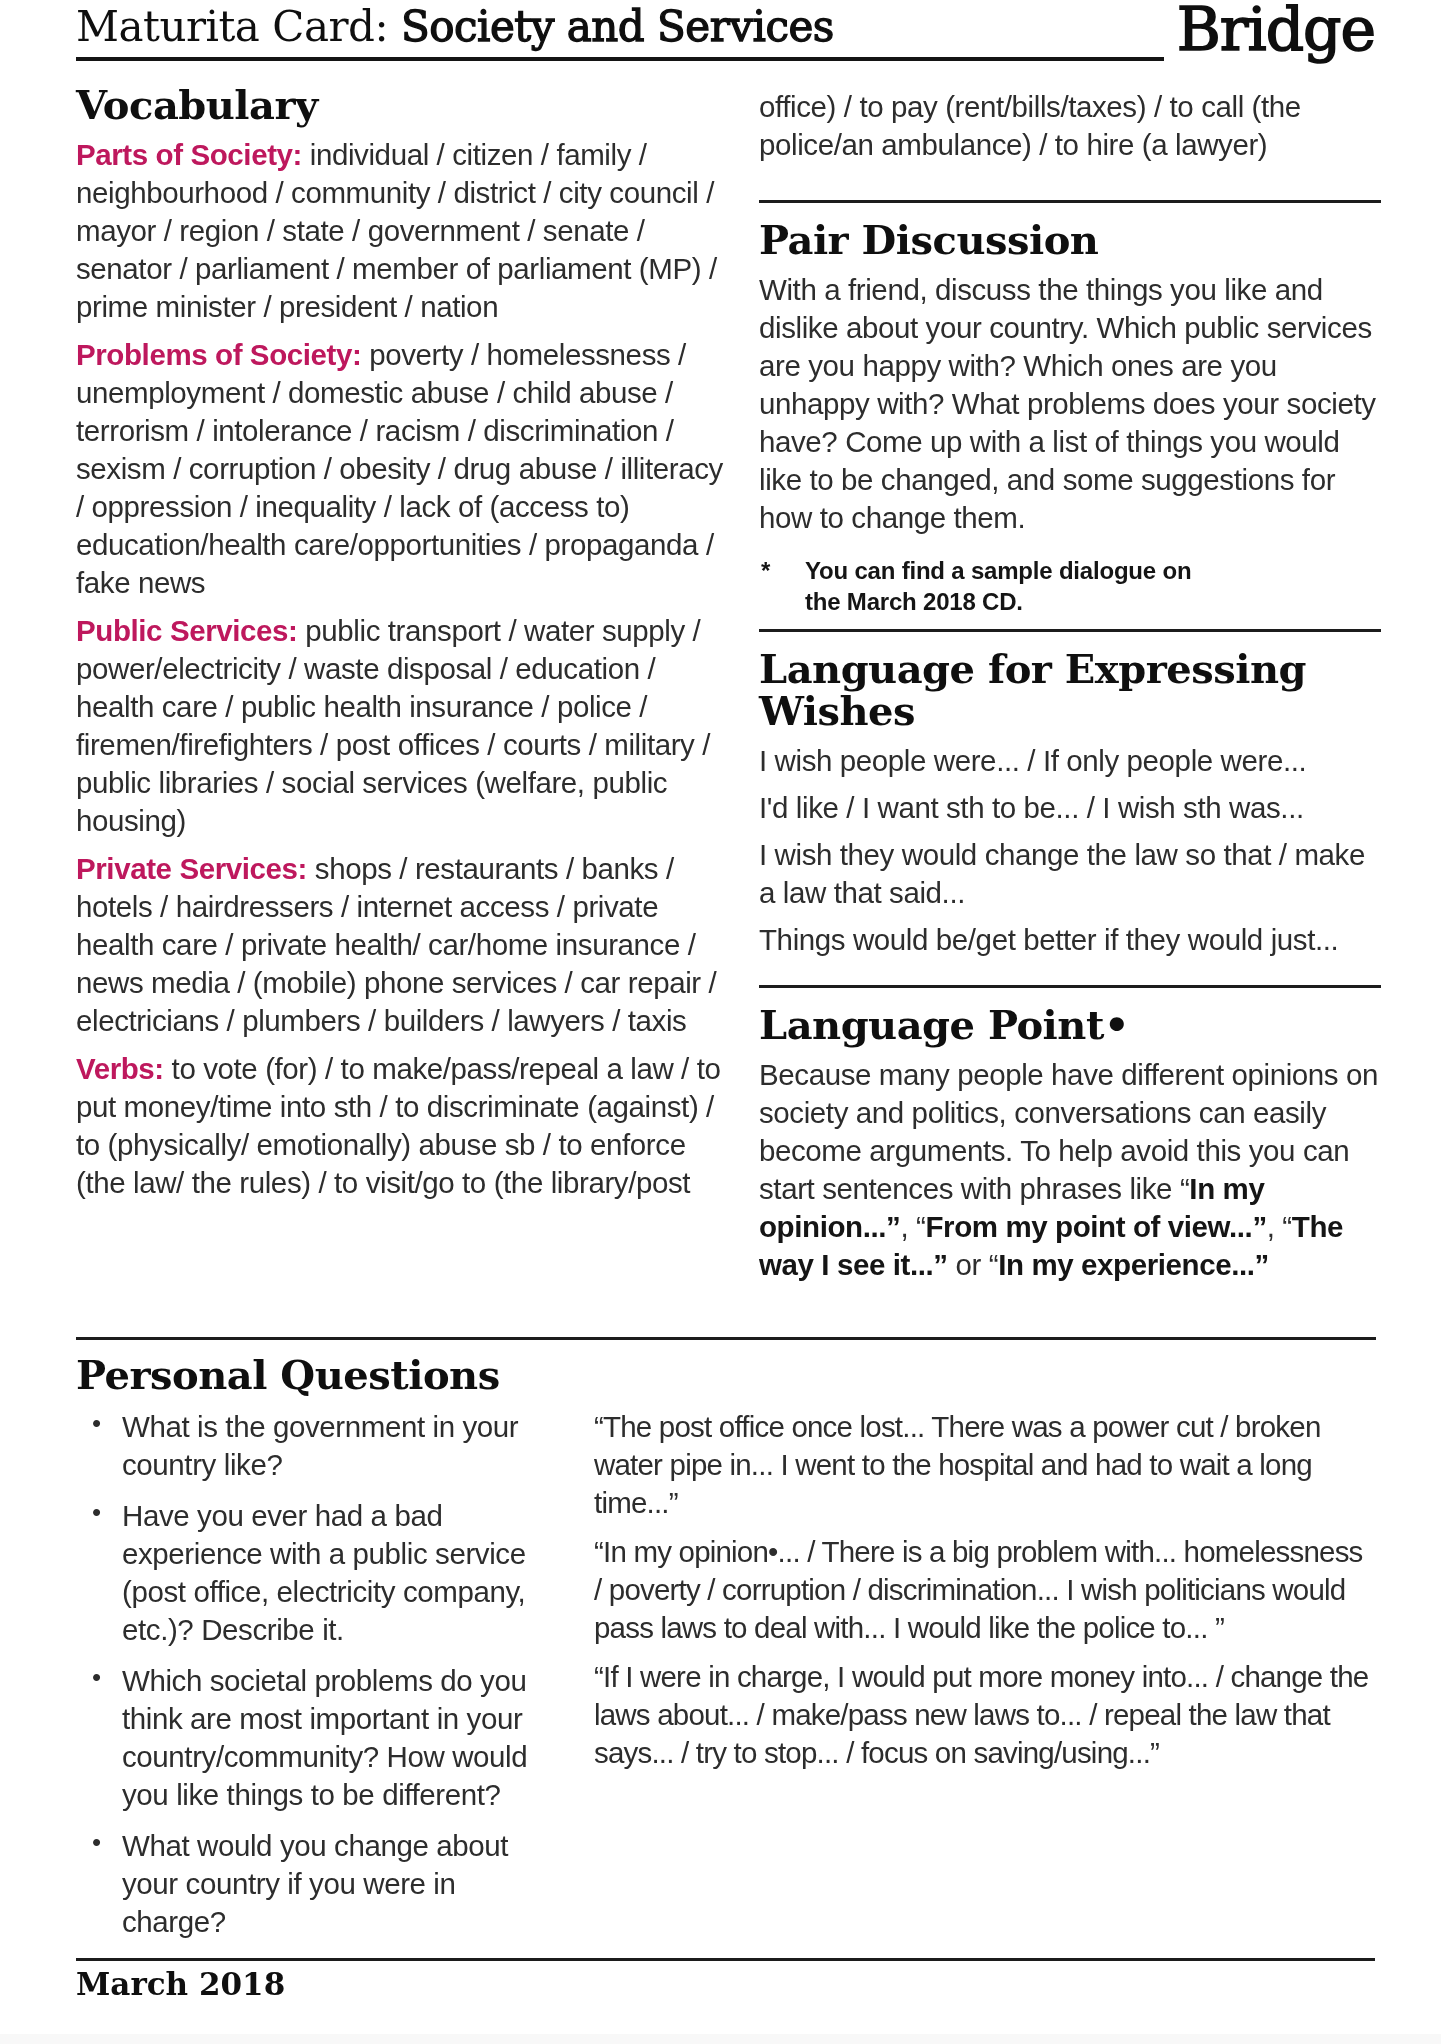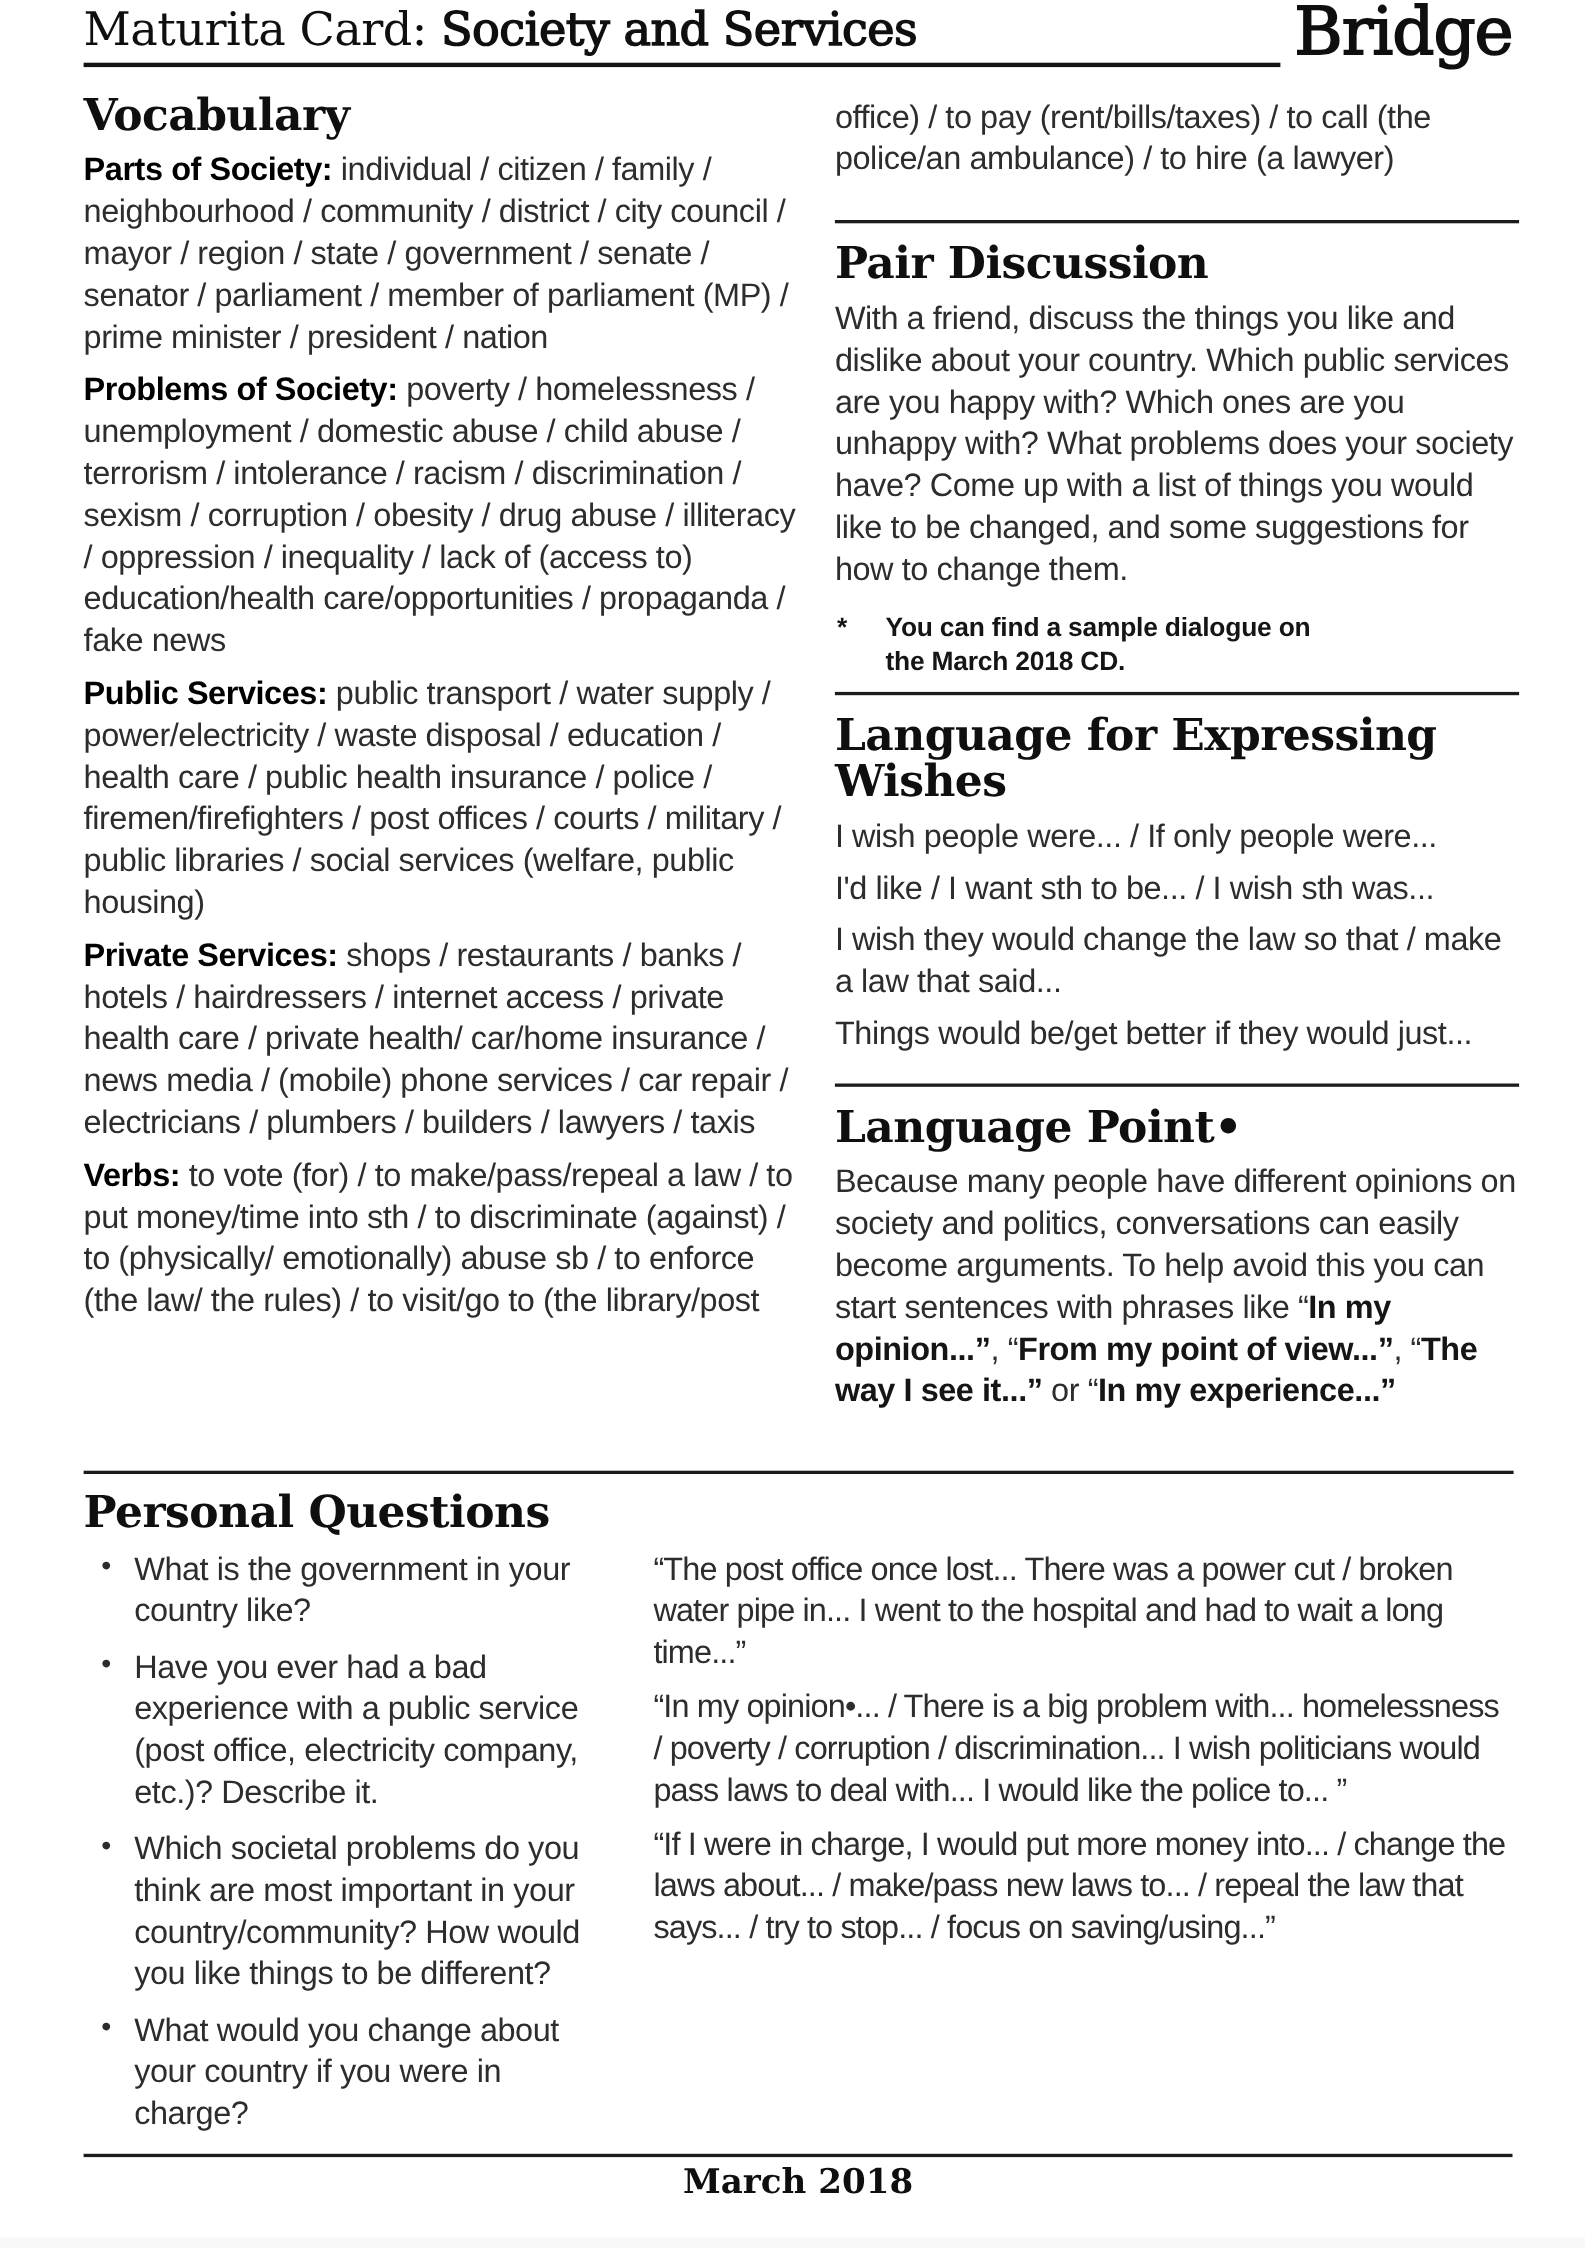--- a/index.html
+++ b/index.html
@@ -17,21 +17,21 @@
        font-size:40px; line-height:42px; margin:0 0 10px 0; letter-spacing:-0.5px; }
   
   .col { position:absolute; }
   .col-left  { left:76px;  top:84px; width:660px; }
   .col-right { left:744px; top:88px; width:622px;margin-left:15px; }
   
   .bodytext, .entry, .wish, .ans, .qt, .pair-body, .cont-para, .lp-body {
     font-size:29.5px; line-height:38px; letter-spacing:-0.4px; color:#2d2d2d;
   }
   .entry { margin:0 0 10px 0; }
-  .lbl { font-weight:bold; color:#000000; }
+  .lbl { font-weight:bold; color:#be185d; }
   .cont-para { margin:0 0 36px 0; }
   .rule { border:none; border-top:3px solid #1c1c1c; margin:0; }
   .rule-pair { margin-bottom:16px; }
   .rule-wish { margin-top:12px; margin-bottom:16px; }
   .rule-lp   { margin-top:26px; margin-bottom:16px; }
   .pair-body { margin:0; }
   .note { display:flex; margin-top:18px; font-weight:bold; font-size:24px; line-height:31px; letter-spacing:-0.2px; color:#151515; }
   .note .star { width:44px; padding-left:2px; flex:none; }
   .note .ntext { width:404px; }
   .wish { margin:0 0 9px 0; }
@@ -44,21 +44,21 @@
   .pq h2 { margin-bottom:12px; }
   .pq-row { display:flex; }
   .pq-qcol { width:472px; margin-right:46px; flex:none; }
   .pq-acol { flex:1; }
   .q { display:flex; margin-bottom:13px; }
   .q .dot { width:46px; padding-left:16px; box-sizing:border-box; flex:none; font-size:26px; }
   .q .qt { flex:1; }
   .ans { margin:0 0 11px 0; letter-spacing:-0.8px; }
   
   .footer-rule { position:absolute; left:76px; top:1958px; width:1299px; height:3px; background:#1c1c1c; }
-  .footer-date { position:absolute; left:76px; top:1966px; width:1299px; text-align:center;
+  .footer-date { position:absolute; left:76px; top:1966px; width:1299px; text-align:left;
                  font-family:"DejaVu Serif", serif; font-weight:bold; font-size:31px; color:#0f0f0f; }
   .bottom-strip { position:absolute; left:0; right:0; bottom:0; height:10px; background:#f8f8f8; }
 </style>
 </head>
 <body>
 
 <div class="page">
 
   <div class="title slab"><span>Maturita Card: </span><span class="emph">Society and Services</span></div>
   <div class="brand slab">Bridge</div>

